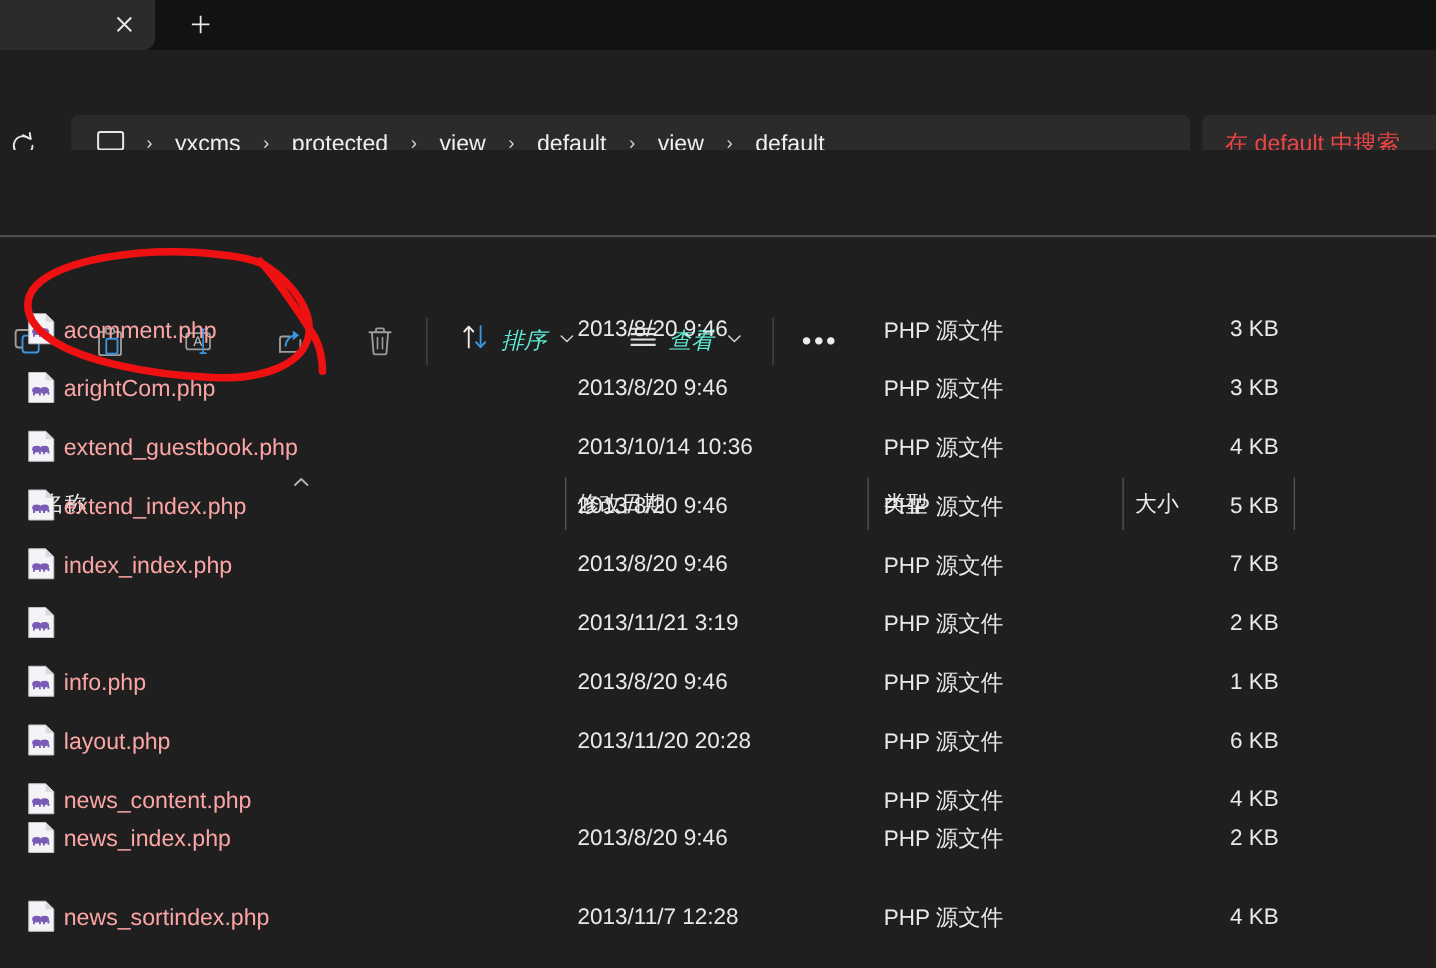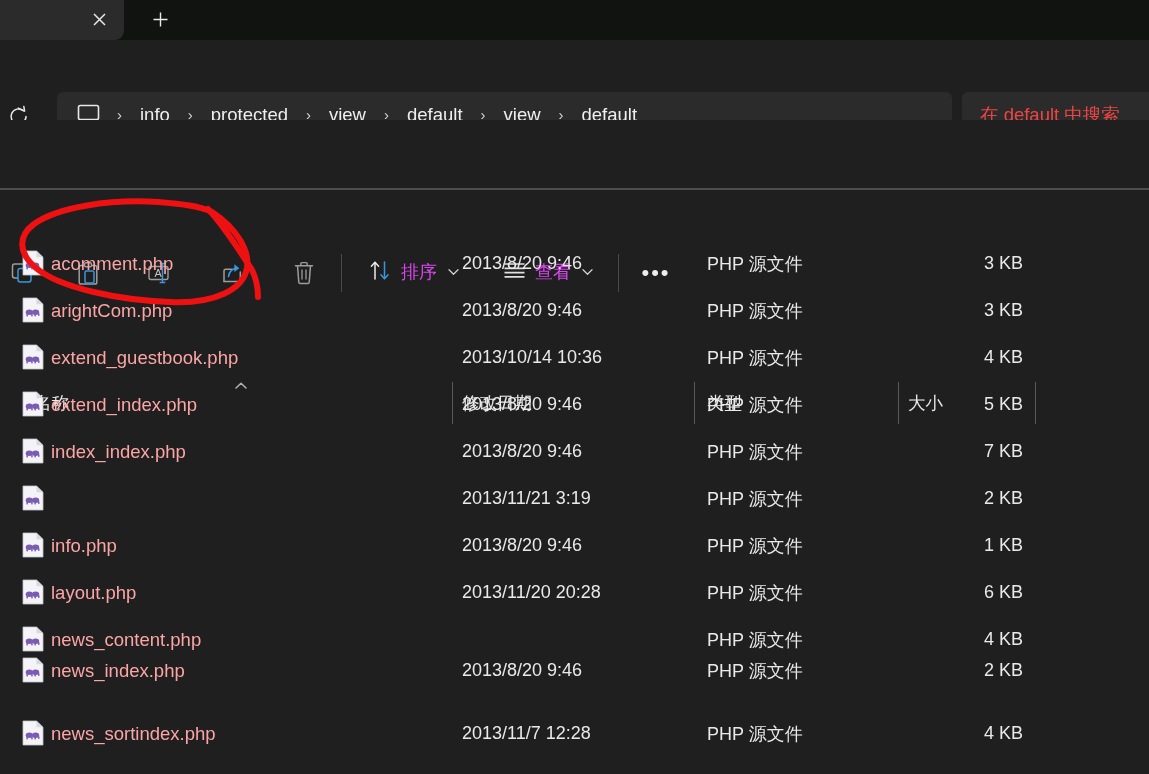--- a/index.html
+++ b/index.html
@@ -76,21 +76,21 @@
   }
   .cmd-sep {
     position: absolute; top: 134px; width: 1px; height: 38px;
     background: #4a4a4a;
   }
   .cmd-group {
     position: absolute; top: 130px; height: 44px;
     display: flex; align-items: center; gap: 9px;
     padding: 0 8px; border-radius: 5px;
   }
-  .cmd-label { color: #d946ef; font-size: 18px; white-space: nowrap; }
+  .cmd-label { color: #5eead4; font-size: 18px; white-space: nowrap; font-style: italic; }
   .cmd-chev { color: #c8c8c8; font-size: 10px; margin-left: 2px; }
   .cmd-dots {
     position: absolute; top: 132px; left: 634px; width: 44px; height: 42px;
     display: flex; align-items: center; justify-content: center;
     color: #ededed; font-size: 22px; letter-spacing: 2px; line-height: 1;
   }
 
   
   .colheader {
     position: absolute; left: 0; top: 190px; width: 1149px; height: 46px;
@@ -175,21 +175,21 @@
 
     <div class="breadcrumb-bar">
       <span class="bc-pc">
         <svg width="25" height="23" viewBox="0 0 25 23">
           <rect x="2.5" y="2.5" width="20" height="14" rx="1.8" stroke="#e8e8e8" stroke-width="1.6" fill="none"></rect>
           <path d="M12.5,16.5 L12.5,20" stroke="#e8e8e8" stroke-width="1.6"></path>
           <path d="M7.5,20.3 L17.5,20.3" stroke="#e8e8e8" stroke-width="1.6" stroke-linecap="round"></path>
         </svg>
       </span>
       <span class="bc-sep">›</span>
-      <span class="bc-item">info</span>
+      <span class="bc-item">yxcms</span>
       <span class="bc-sep">›</span>
       <span class="bc-item">protected</span>
       <span class="bc-sep">›</span>
       <span class="bc-item">view</span>
       <span class="bc-sep">›</span>
       <span class="bc-item">default</span>
       <span class="bc-sep">›</span>
       <span class="bc-item">view</span>
       <span class="bc-sep">›</span>
       <span class="bc-item">default</span>

